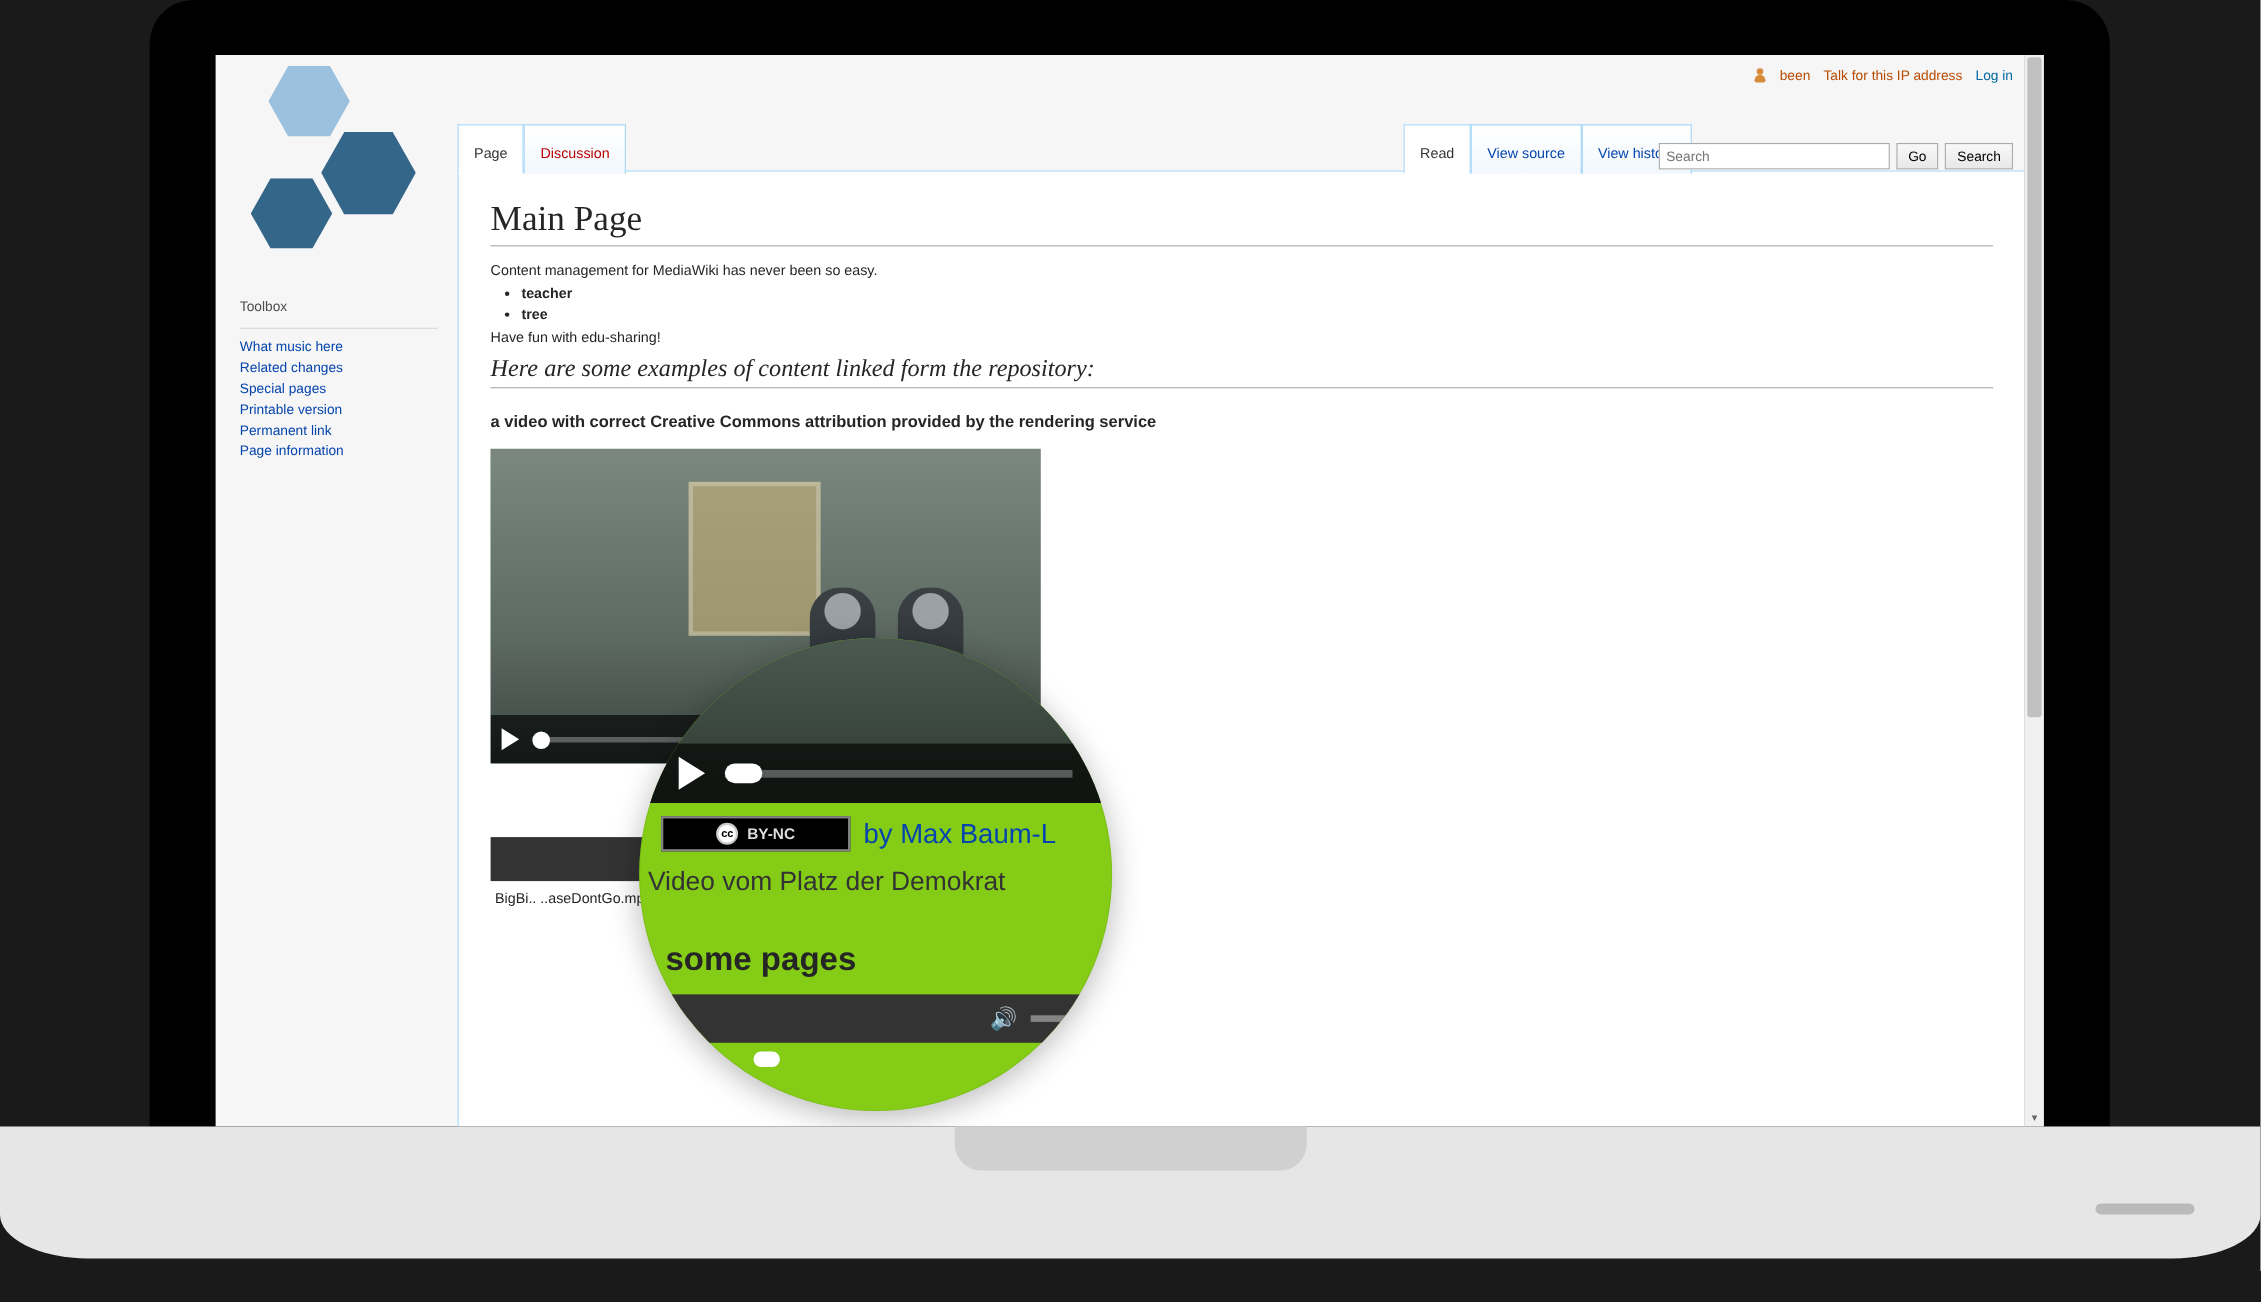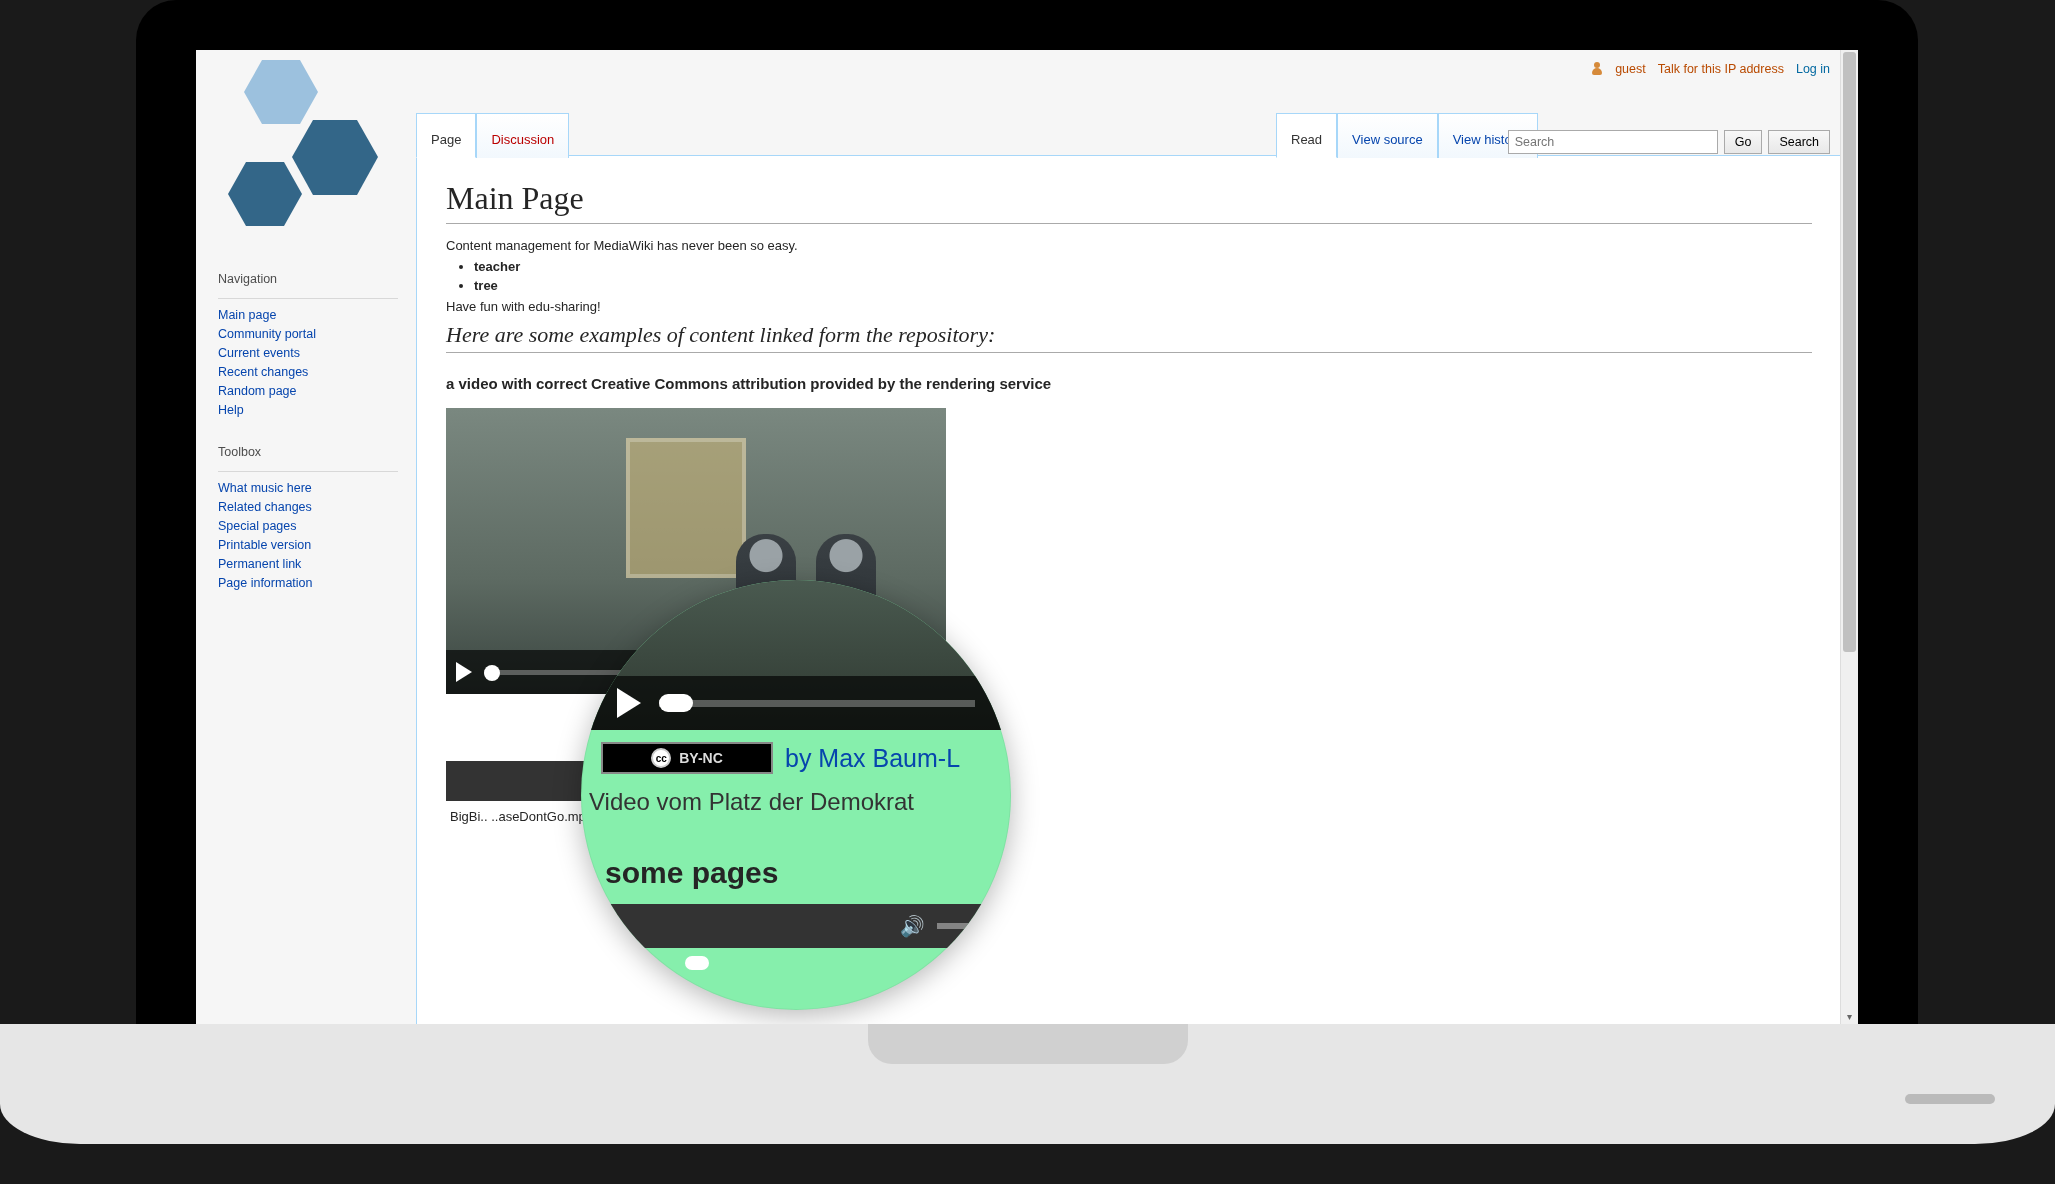--- a/index.html
+++ b/index.html
@@ -383,21 +383,21 @@
 }
 
 
 .lens {
   position: absolute;
   left: 385px;
   top: 530px;
   width: 430px;
   height: 430px;
   border-radius: 50%;
-  background: #86efac;
+  background: #84cc16;
   box-shadow: 0 6px 28px rgba(0,0,0,0.28), inset 0 0 0 1px rgba(0,0,0,0.05);
   overflow: hidden;
   z-index: 20;
 }
 .lens-inner {
   position: absolute;
   inset: 0;
   padding: 0;
 }
 .lens-video-strip {
@@ -504,21 +504,21 @@
 <div class="laptop-frame">
   <div class="screen">
 
     <div class="scrollbar">
       <div class="scrollbar-thumb"></div>
       <div class="scrollbar-arrow down">▾</div>
     </div>
 
     <div class="personal-bar">
       <span class="user-icon"></span>
-      <a href="#" class="guest">guest</a>
+      <a href="#" class="guest">been</a>
       <a href="#" class="talk">Talk for this IP address</a>
       <a href="#">Log in</a>
     </div>
 
     <div class="logo">
       <span class="hex" style="left:28px;top:0px;">
         <svg width="74" height="64">
             <polygon points="18,0 56,0 74,32 56,64 18,64 0,32" fill="#9cc1de"></polygon>
           </svg>
       </span>
@@ -528,32 +528,20 @@
           </svg>
       </span>
       <span class="hex" style="left:12px;top:102px;">
         <svg width="74" height="64">
             <polygon points="18,0 56,0 74,32 56,64 18,64 0,32" fill="#336688"></polygon>
           </svg>
       </span>
     </div>
 
     <div class="sidebar">
-      <div class="section">
-        <h3>Navigation</h3>
-        <hr>
-        <ul>
-          <li><a href="#">Main page</a></li>
-          <li><a href="#">Community portal</a></li>
-          <li><a href="#">Current events</a></li>
-          <li><a href="#">Recent changes</a></li>
-          <li><a href="#">Random page</a></li>
-          <li><a href="#">Help</a></li>
-        </ul>
-      </div>
       <div class="section">
         <h3>Toolbox</h3>
         <hr>
         <ul>
           <li><a href="#">What music here</a></li>
           <li><a href="#">Related changes</a></li>
           <li><a href="#">Special pages</a></li>
           <li><a href="#">Printable version</a></li>
           <li><a href="#">Permanent link</a></li>
           <li><a href="#">Page information</a></li>

